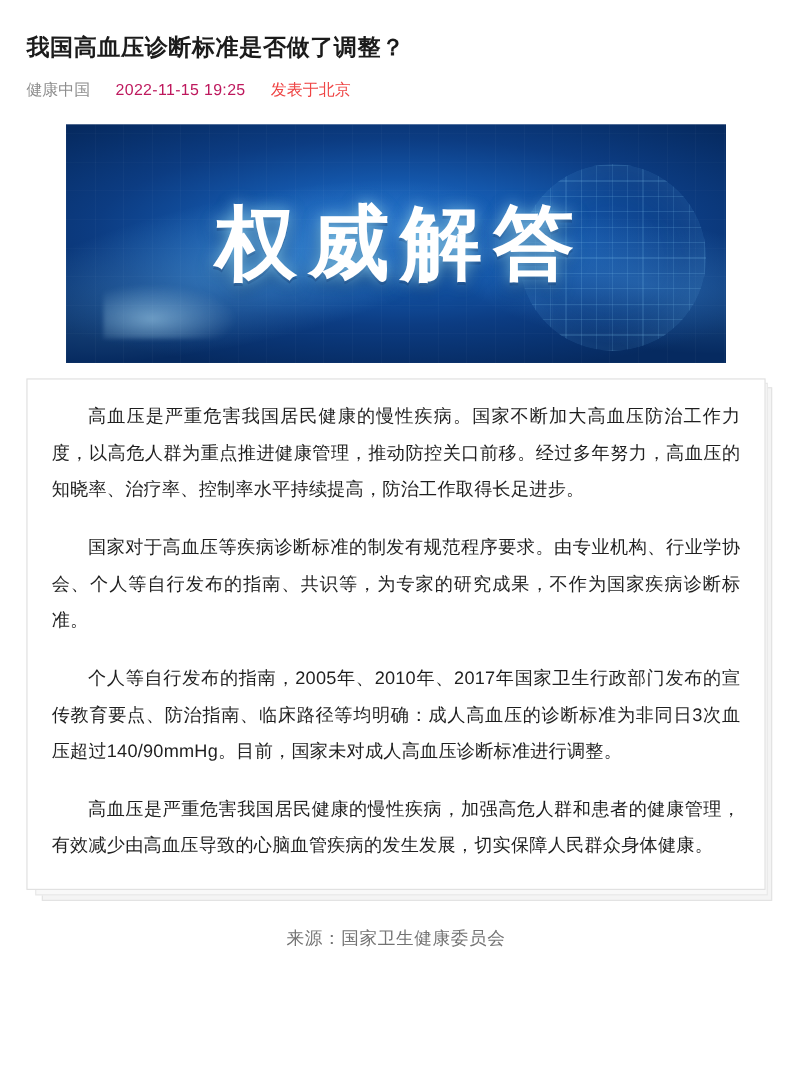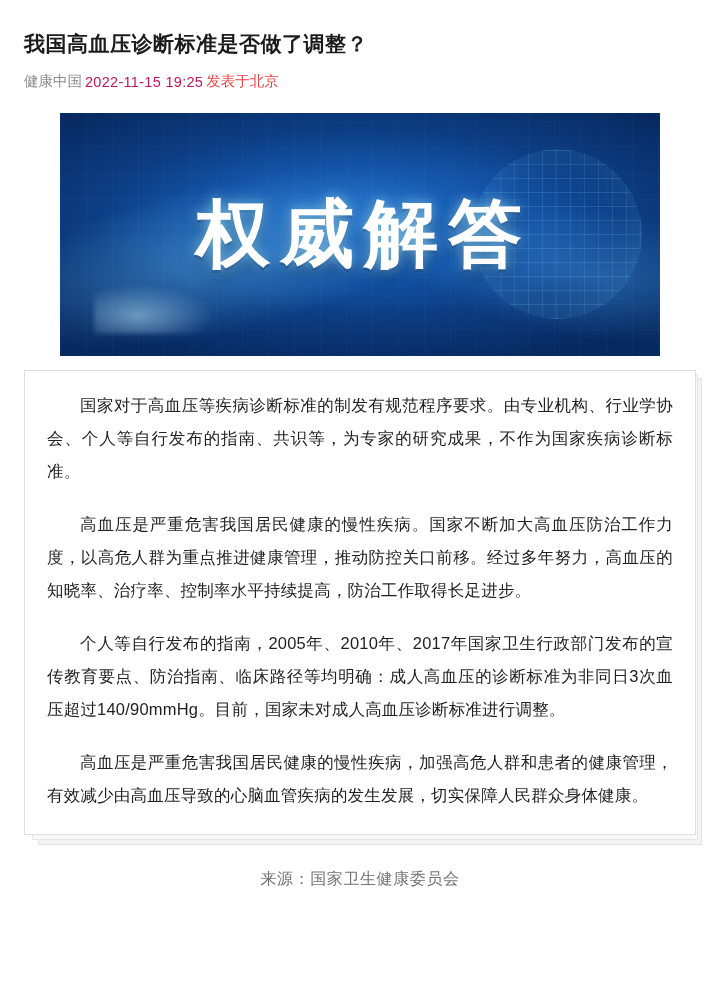--- a/index.html
+++ b/index.html
@@ -26,21 +26,21 @@
     font-weight: bold;
     line-height: 1.4;
     letter-spacing: 0.5px;
     color: #1b1b1b;
     margin: 0;
     padding-top: 18px;
   }
   .meta-row {
     display: flex;
     align-items: center;
-    gap: 3px;
+    gap: 23px;
     margin-top: 14px;
     font-size: 14.5px;
     color: #9a9a9a;
   }
   .meta-source {
     color: #8d8d8d;
   }
   .meta-date {
     color: #be185d;
     letter-spacing: 0.3px;
@@ -51,21 +51,21 @@
 
   
   .banner-wrap {
     margin: 22px 0 0 0;
     display: flex;
     justify-content: center;
   }
   .banner {
     position: relative;
     width: 600px;
-    height: 243px;
+    height: 217px;
     overflow: hidden;
     background:
       radial-gradient(ellipse 70% 60% at 50% 45%, #1f6fd0 0%, #1457ab 35%, #0c3c82 65%, #062a60 100%);
   }
   .banner .glowlines {
     position: absolute;
     inset: 0;
     background:
       repeating-linear-gradient(90deg, rgba(255,255,255,0.045) 0px, rgba(255,255,255,0.045) 1px, transparent 1px, transparent 26px),
       repeating-linear-gradient(0deg, rgba(255,255,255,0.035) 0px, rgba(255,255,255,0.035) 1px, transparent 1px, transparent 26px);
@@ -201,22 +201,22 @@
       <div class="globe"></div>
       <div class="spark"></div>
       <div class="banner-text">权威解答</div>
     </div>
   </div>
 
   <div class="card-stack">
     <div class="card-shadow-2"></div>
     <div class="card-shadow-1"></div>
     <div class="card">
+      <p>高血压是严重危害我国居民健康的慢性疾病。国家不断加大高血压防治工作力度，以高危人群为重点推进健康管理，推动防控关口前移。经过多年努力，高血压的知晓率、治疗率、控制率水平持续提高，防治工作取得长足进步。</p>
       <p>国家对于高血压等疾病诊断标准的制发有规范程序要求。由专业机构、行业学协会、个人等自行发布的指南、共识等，为专家的研究成果，不作为国家疾病诊断标准。</p>
-      <p>高血压是严重危害我国居民健康的慢性疾病。国家不断加大高血压防治工作力度，以高危人群为重点推进健康管理，推动防控关口前移。经过多年努力，高血压的知晓率、治疗率、控制率水平持续提高，防治工作取得长足进步。</p>
       <p>个人等自行发布的指南，2005年、2010年、2017年国家卫生行政部门发布的宣传教育要点、防治指南、临床路径等均明确：成人高血压的诊断标准为非同日3次血压超过140/90mmHg。目前，国家未对成人高血压诊断标准进行调整。</p>
       <p>高血压是严重危害我国居民健康的慢性疾病，加强高危人群和患者的健康管理，有效减少由高血压导致的心脑血管疾病的发生发展，切实保障人民群众身体健康。</p>
     </div>
   </div>
 
   <div class="source-line">来源：国家卫生健康委员会</div>
 
 </div>
 
 </body></html>

